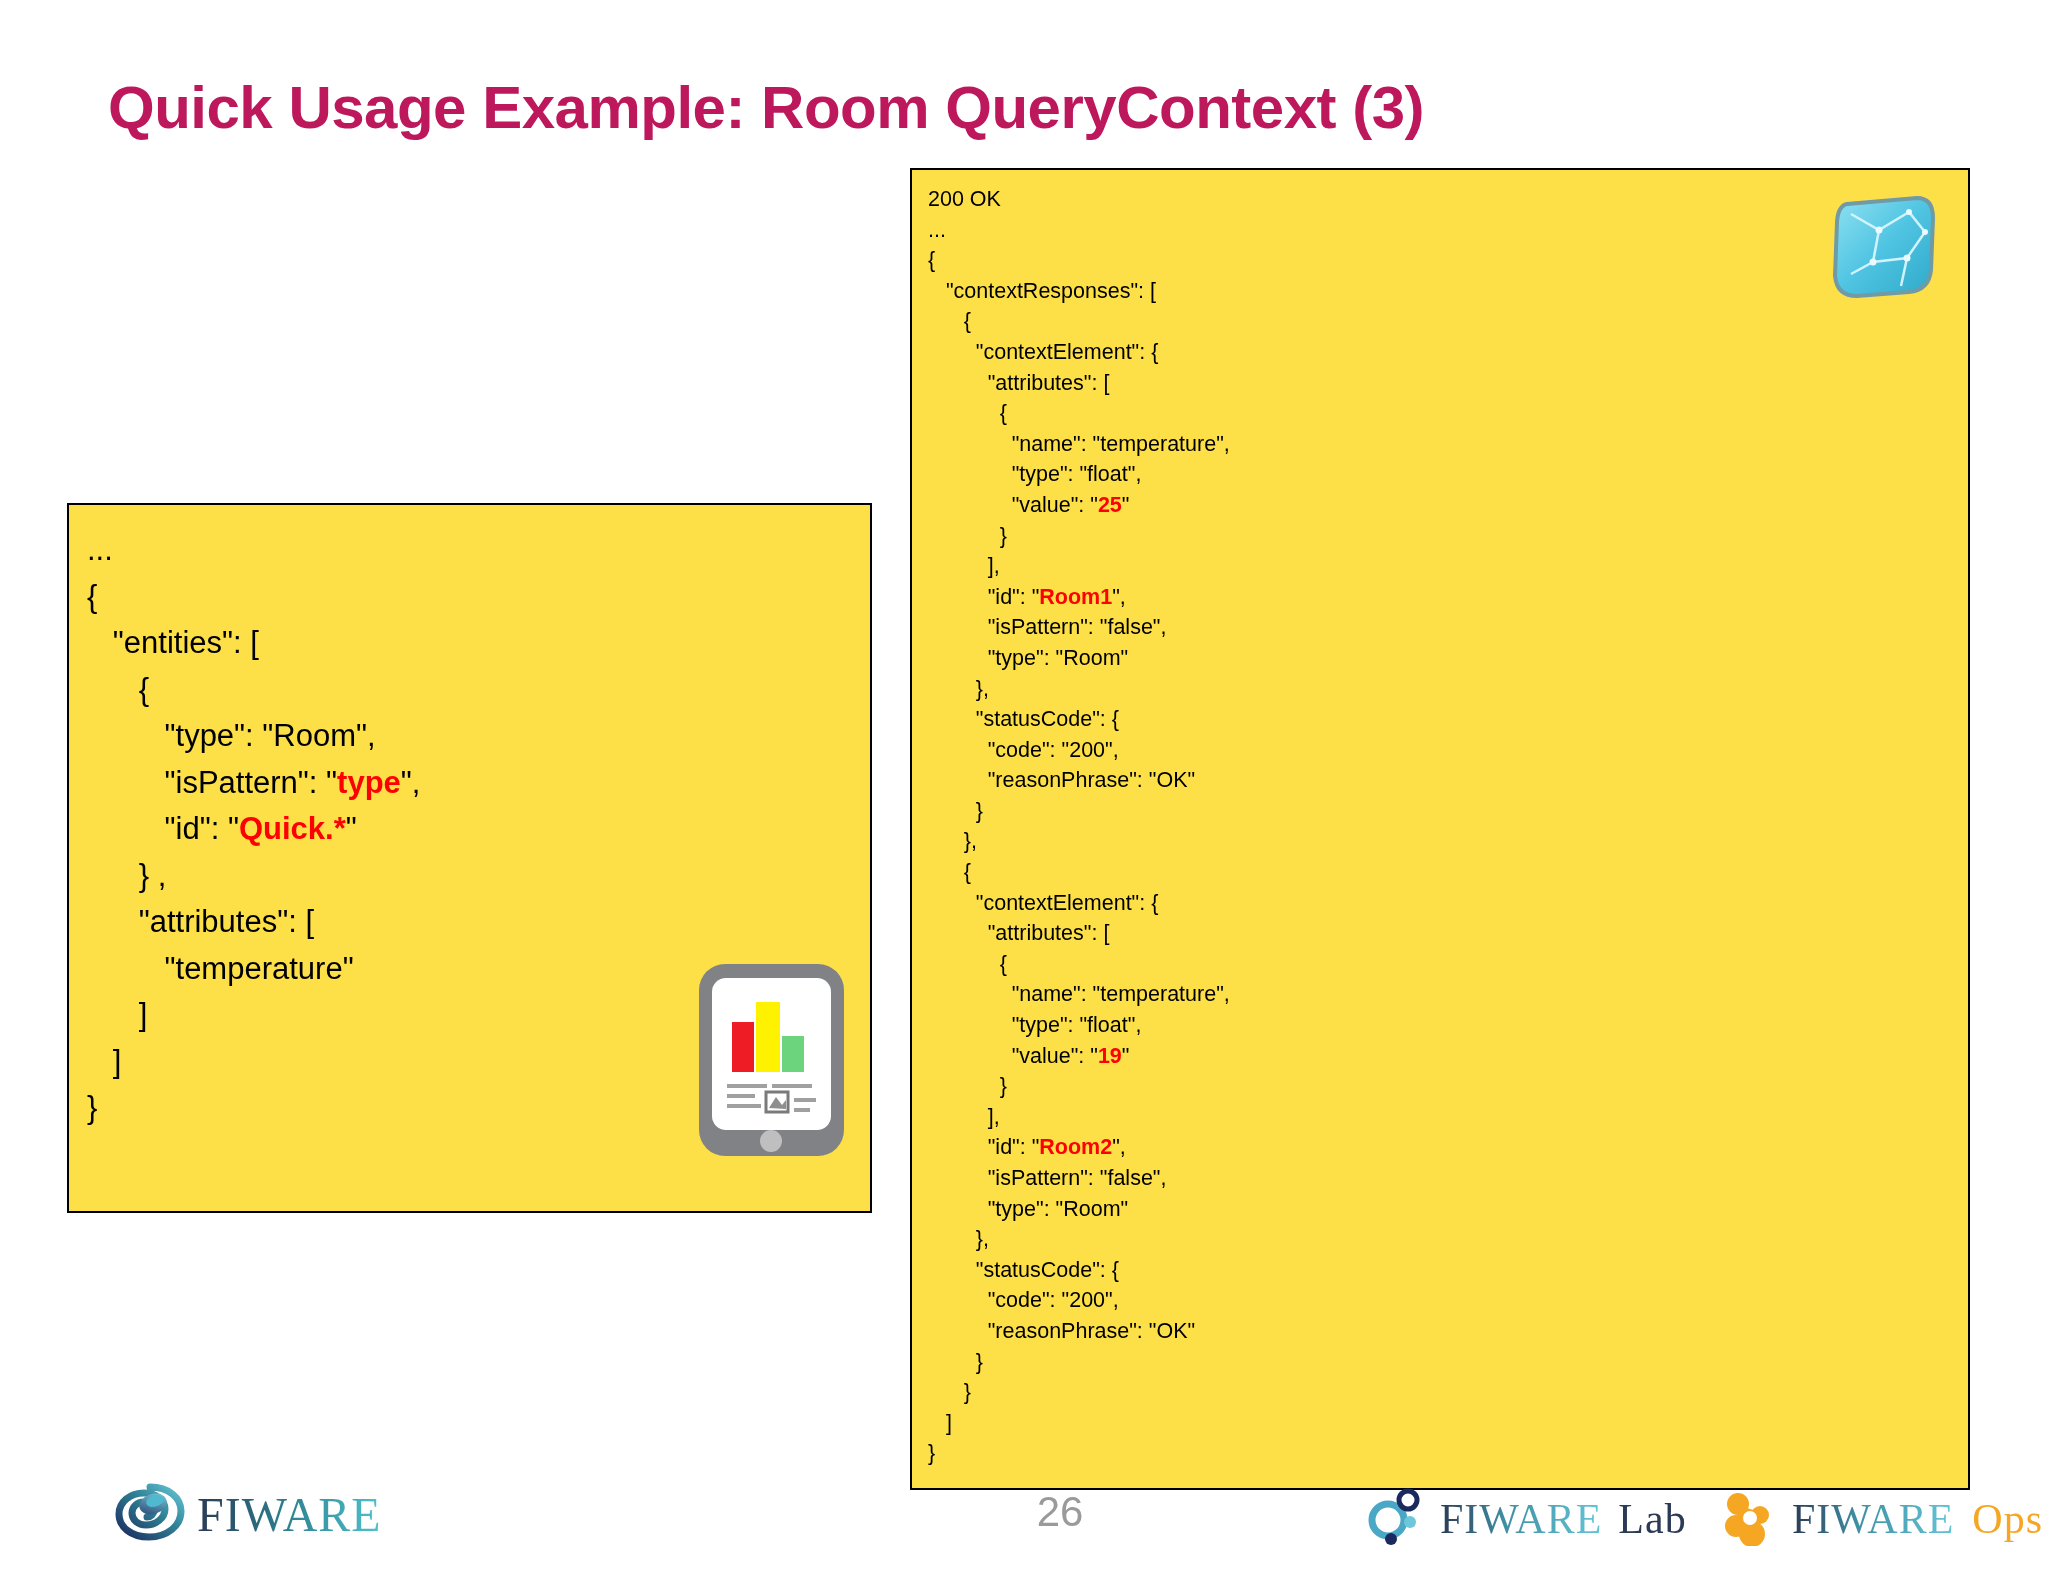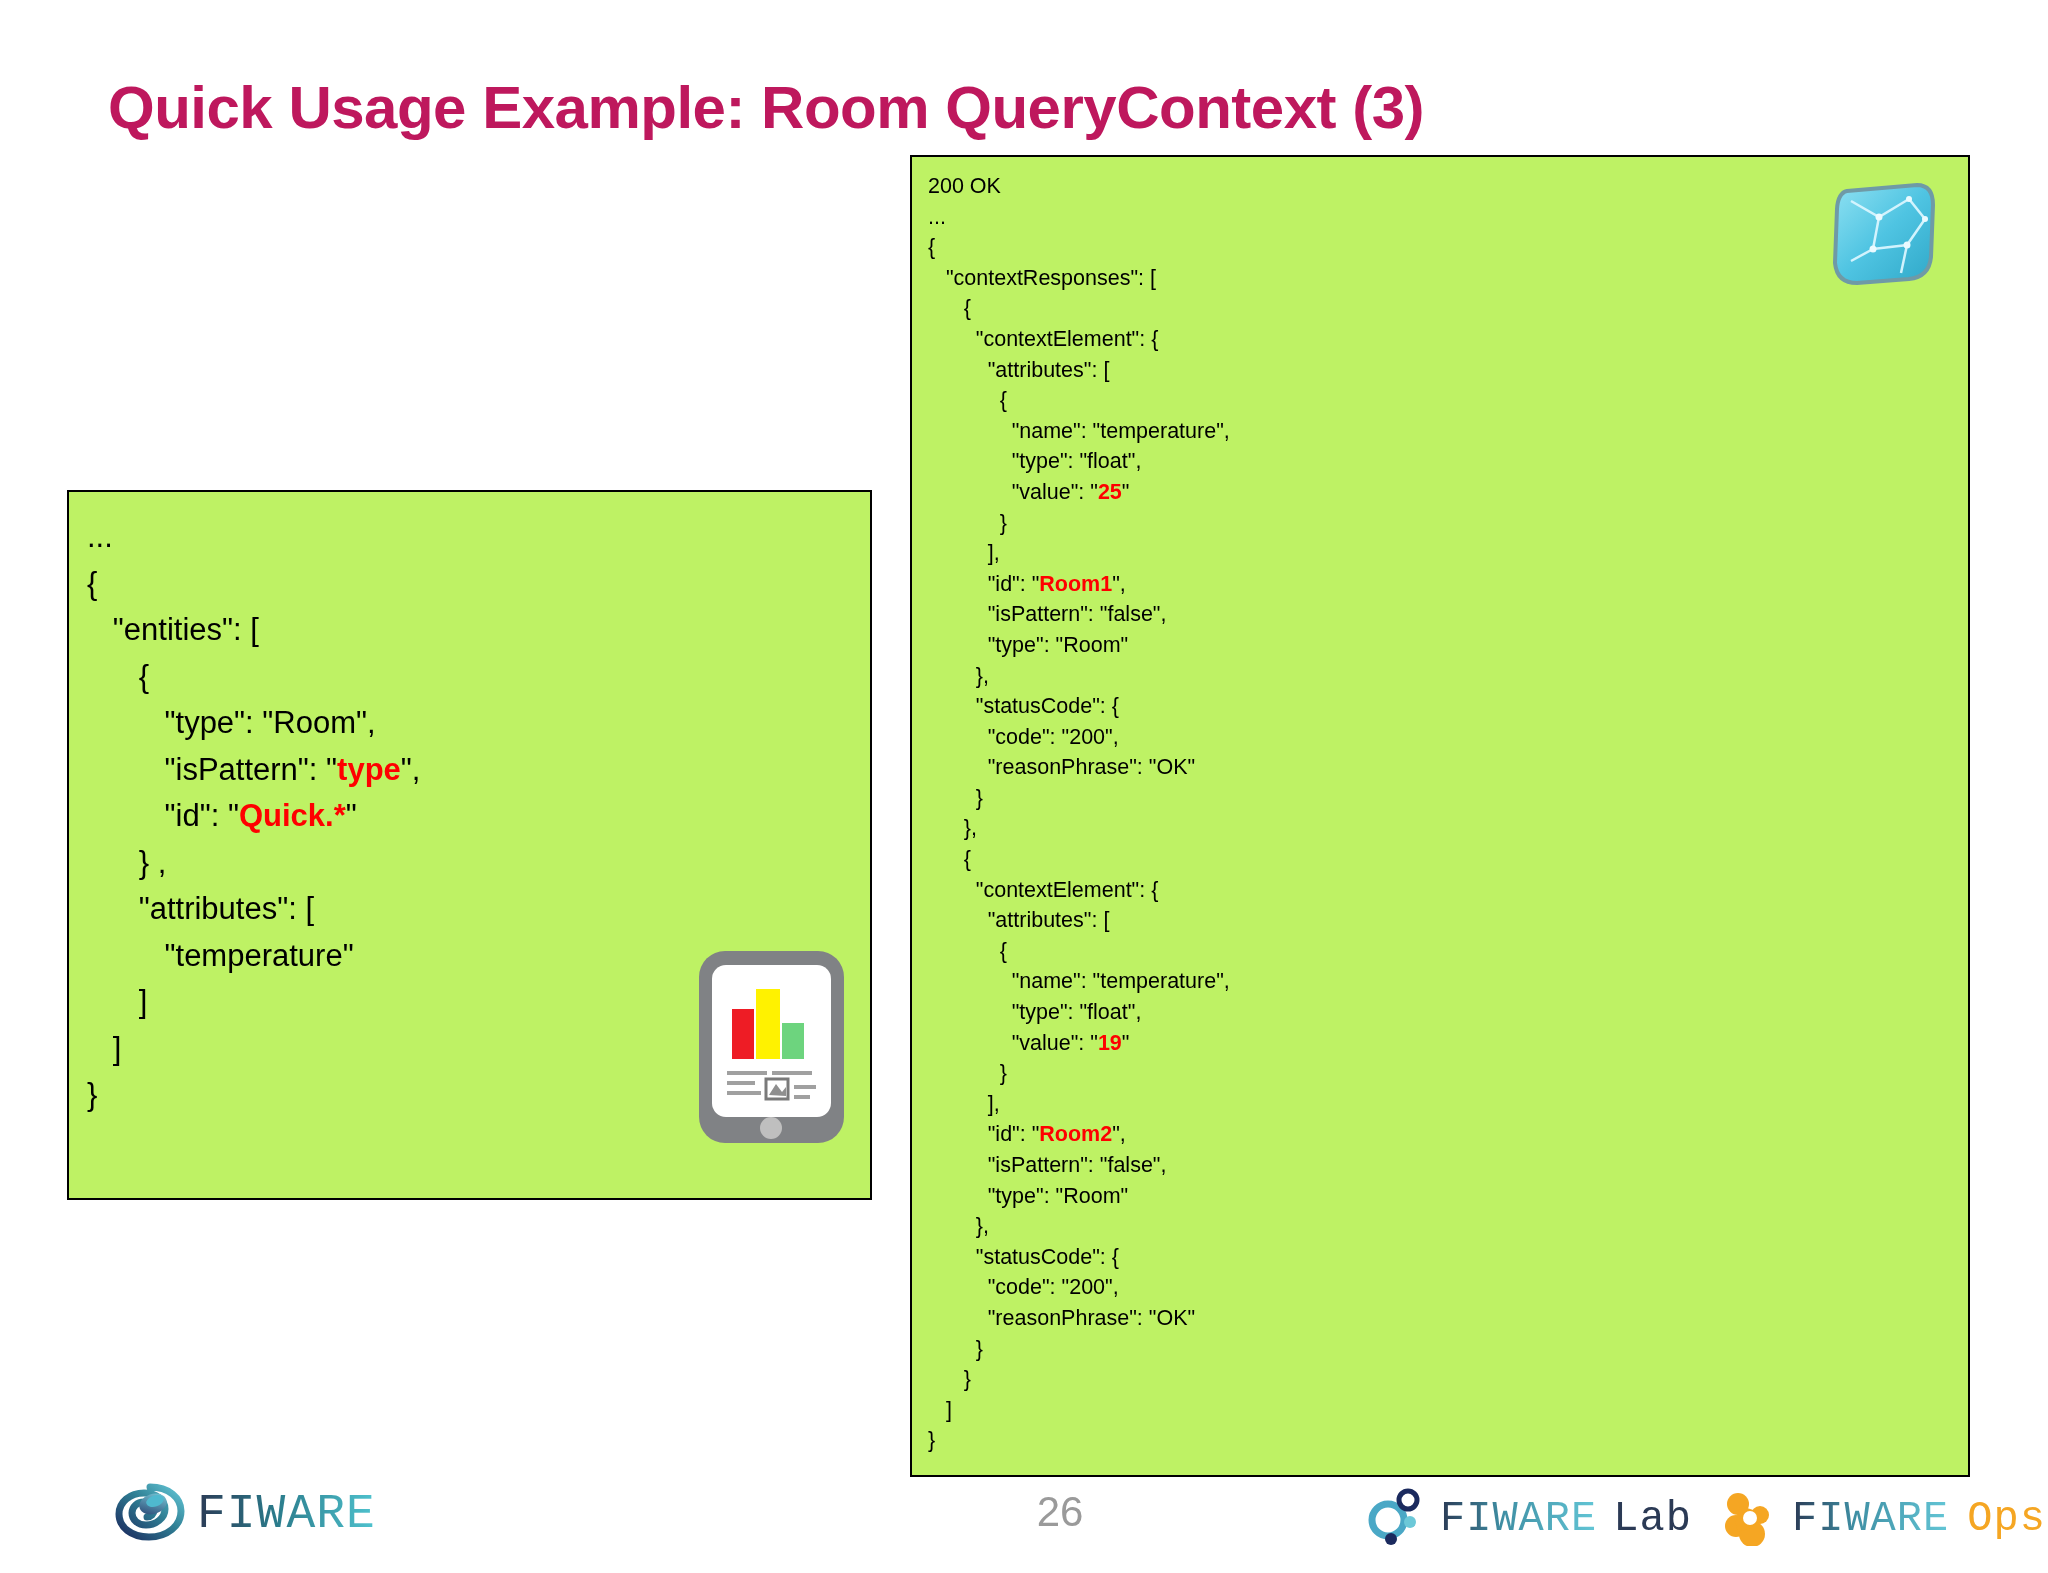--- a/index.html
+++ b/index.html
@@ -27,23 +27,24 @@
     font-size: 60px;
     letter-spacing: -0.5px;
     color: #be185d;
     white-space: nowrap;
     line-height: 1.0;
   }
 
   
   .code-box {
     position: absolute;
-    background: #bef264;
+    background: #fde047;
     border: 2px solid #000000;
     box-sizing: border-box;
+    margin-top: 13px;
   }
   #request-box {
     left: 67px;
     top: 490px;
     width: 805px;
     height: 710px;
   }
   #response-box {
     left: 910px;
     top: 155px;
@@ -116,21 +117,21 @@
   .logo-fiware-main {
     position: absolute;
     left: 115px;
     top: 1483px;
     height: 62px;
     display: flex;
     align-items: center;
     gap: 12px;
   }
   .wm {
-    font-family: Liberation Mono, monospace;
+    font-family: Liberation Serif, serif;
     font-weight: normal;
     letter-spacing: 1px;
     text-align: right;
   }
   .wm-main {
     font-size: 48px;
     background: linear-gradient(90deg,#2b3a55 0%, #2b7c8c 45%, #4fc3cf 100%);
     -webkit-background-clip: text;
     background-clip: text;
     color: transparent;

